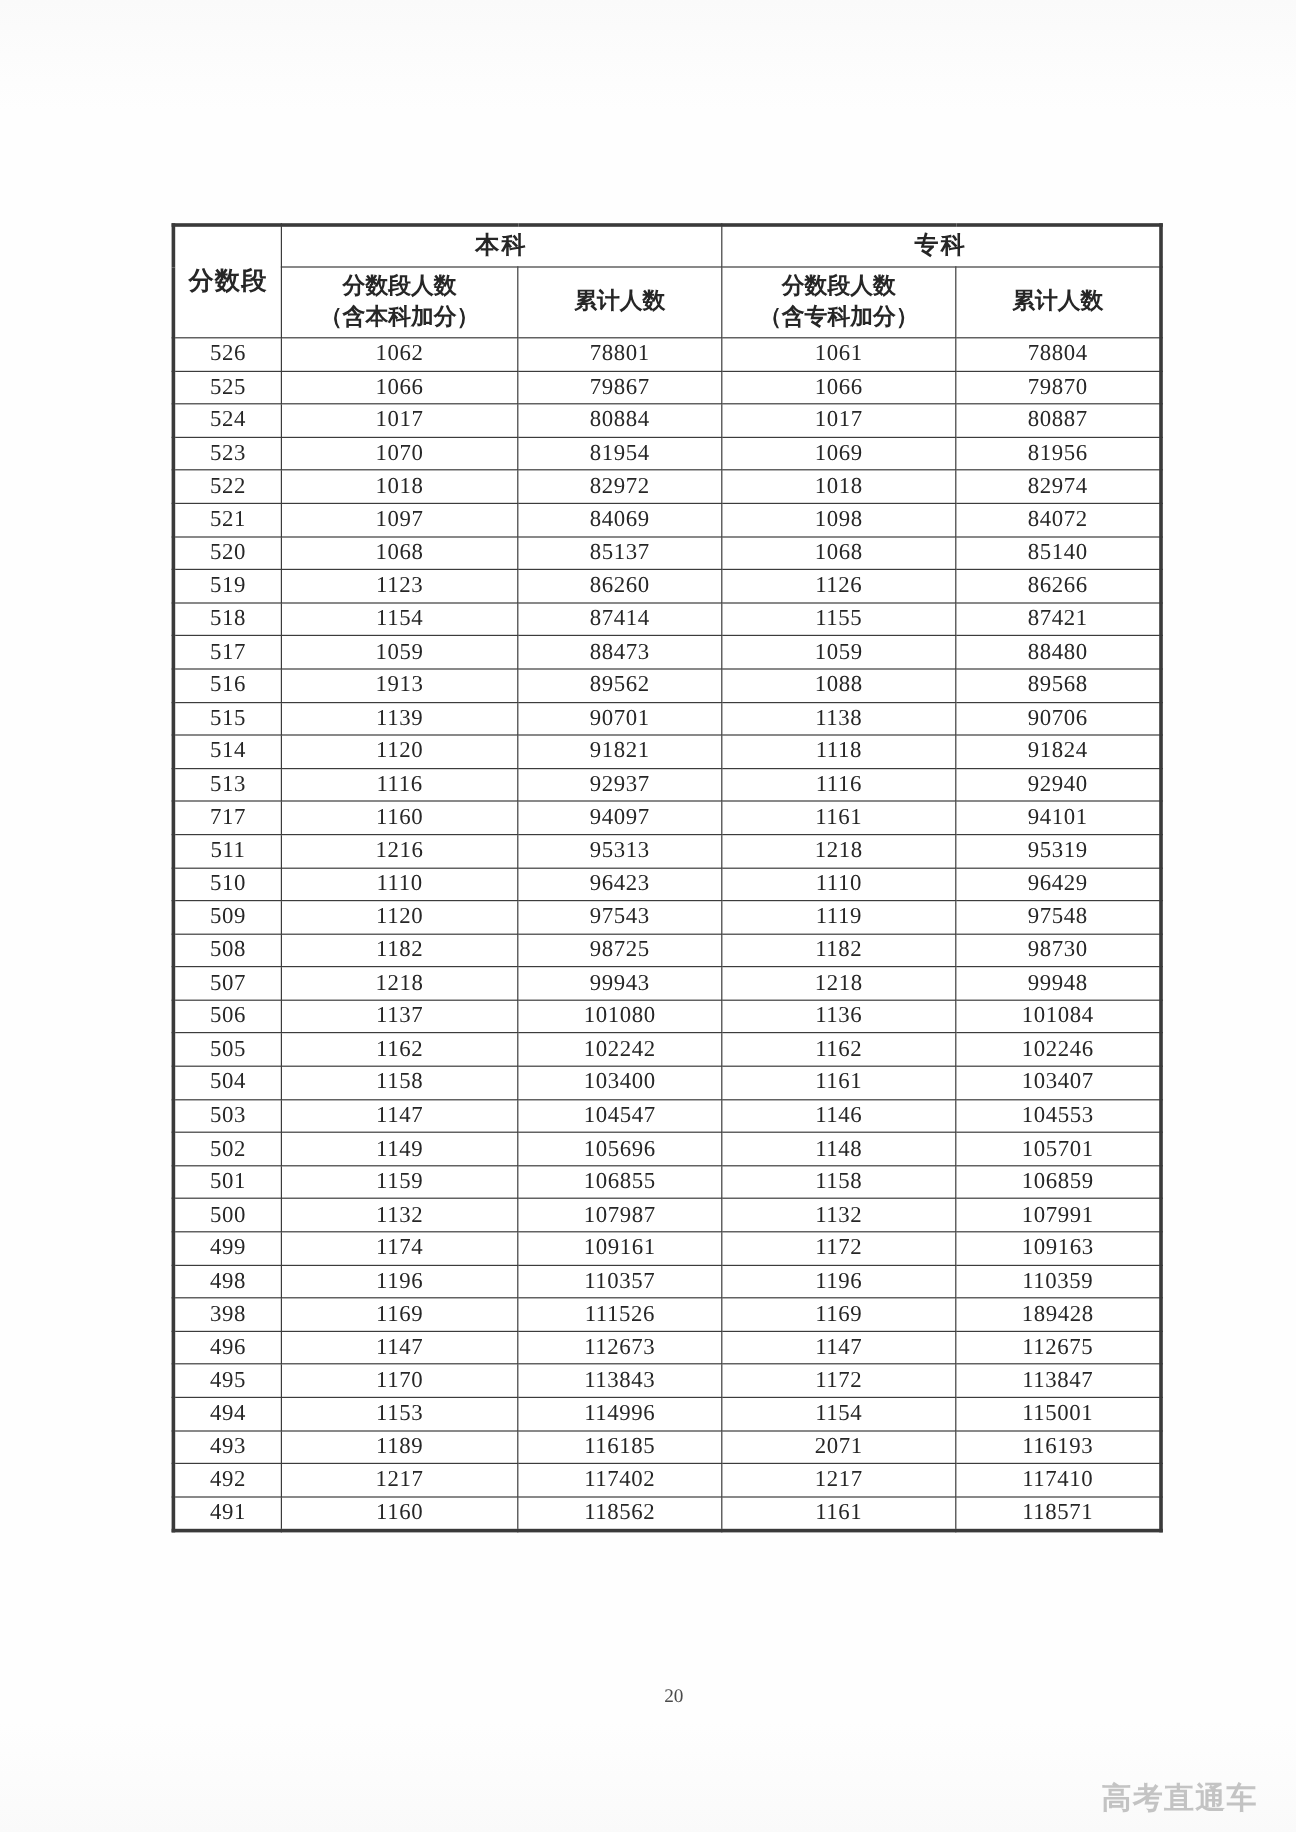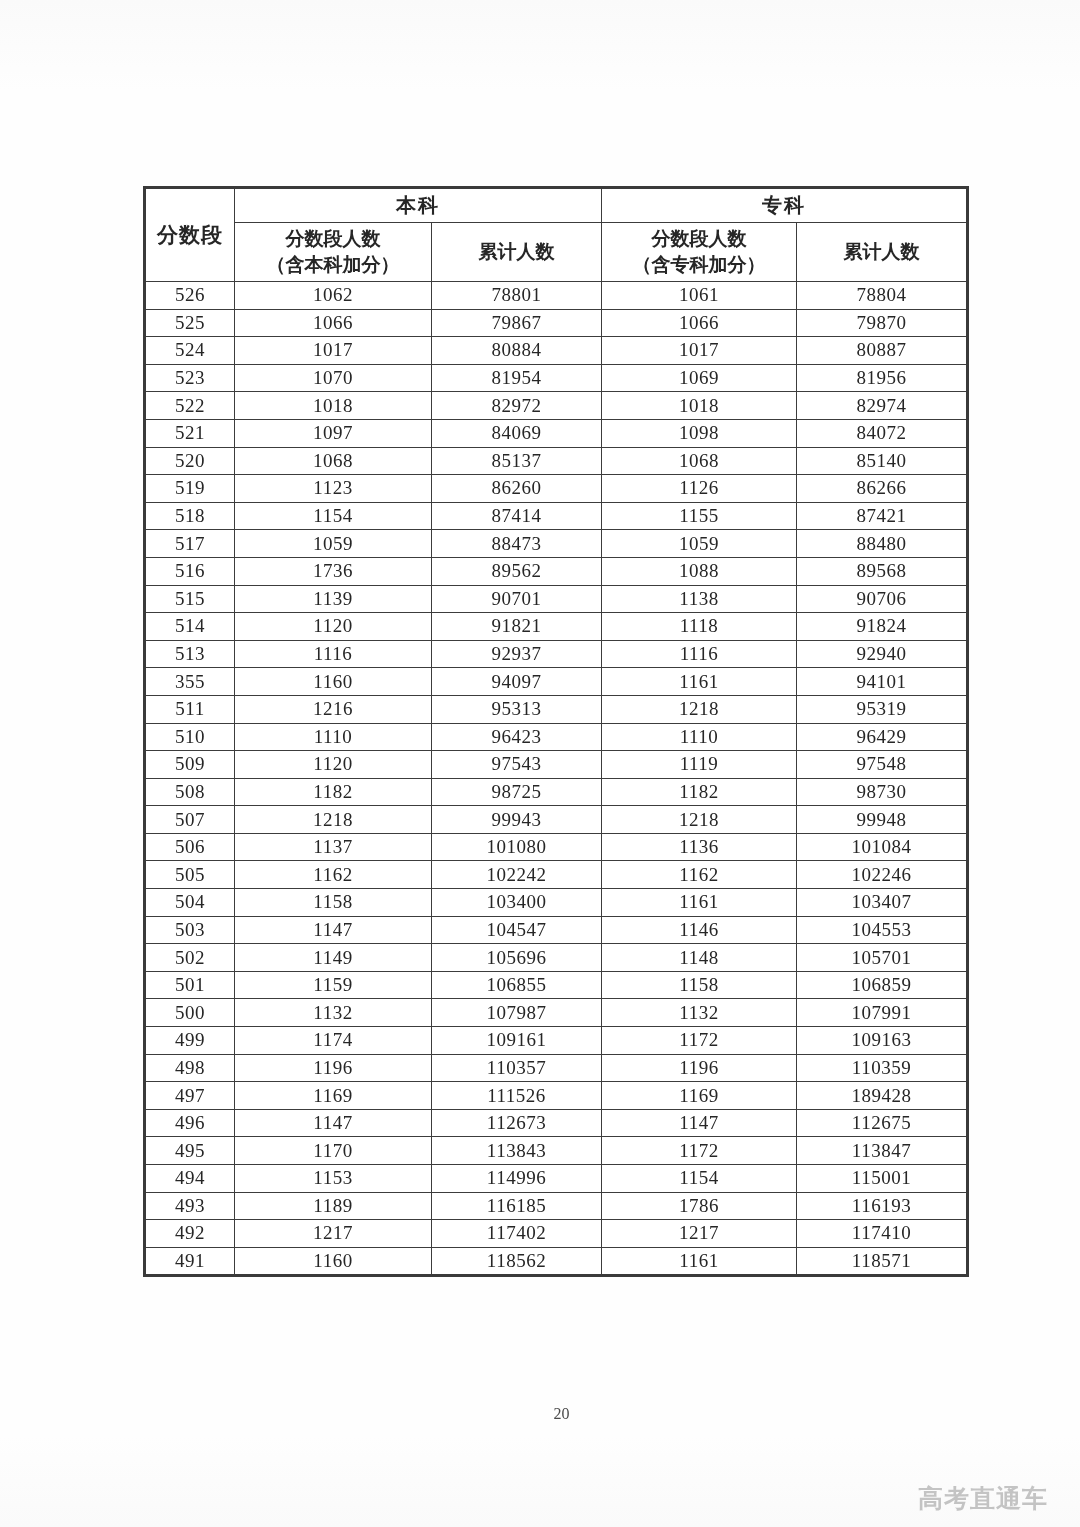--- a/index.html
+++ b/index.html
@@ -199,21 +199,21 @@
       </tr>
       <tr>
         <td>517</td>
         <td>1059</td>
         <td>88473</td>
         <td>1059</td>
         <td>88480</td>
       </tr>
       <tr>
         <td>516</td>
-        <td>1736</td>
+        <td>1913</td>
         <td>89562</td>
         <td>1088</td>
         <td>89568</td>
       </tr>
       <tr>
         <td>515</td>
         <td>1139</td>
         <td>90701</td>
         <td>1138</td>
         <td>90706</td>
@@ -226,21 +226,21 @@
         <td>91824</td>
       </tr>
       <tr>
         <td>513</td>
         <td>1116</td>
         <td>92937</td>
         <td>1116</td>
         <td>92940</td>
       </tr>
       <tr>
-        <td>355</td>
+        <td>717</td>
         <td>1160</td>
         <td>94097</td>
         <td>1161</td>
         <td>94101</td>
       </tr>
       <tr>
         <td>511</td>
         <td>1216</td>
         <td>95313</td>
         <td>1218</td>
@@ -331,21 +331,21 @@
         <td>109163</td>
       </tr>
       <tr>
         <td>498</td>
         <td>1196</td>
         <td>110357</td>
         <td>1196</td>
         <td>110359</td>
       </tr>
       <tr>
-        <td>497</td>
+        <td>398</td>
         <td>1169</td>
         <td>111526</td>
         <td>1169</td>
         <td>189428</td>
       </tr>
       <tr>
         <td>496</td>
         <td>1147</td>
         <td>112673</td>
         <td>1147</td>
@@ -362,21 +362,21 @@
         <td>494</td>
         <td>1153</td>
         <td>114996</td>
         <td>1154</td>
         <td>115001</td>
       </tr>
       <tr>
         <td>493</td>
         <td>1189</td>
         <td>116185</td>
-        <td>1786</td>
+        <td>2071</td>
         <td>116193</td>
       </tr>
       <tr>
         <td>492</td>
         <td>1217</td>
         <td>117402</td>
         <td>1217</td>
         <td>117410</td>
       </tr>
       <tr>

